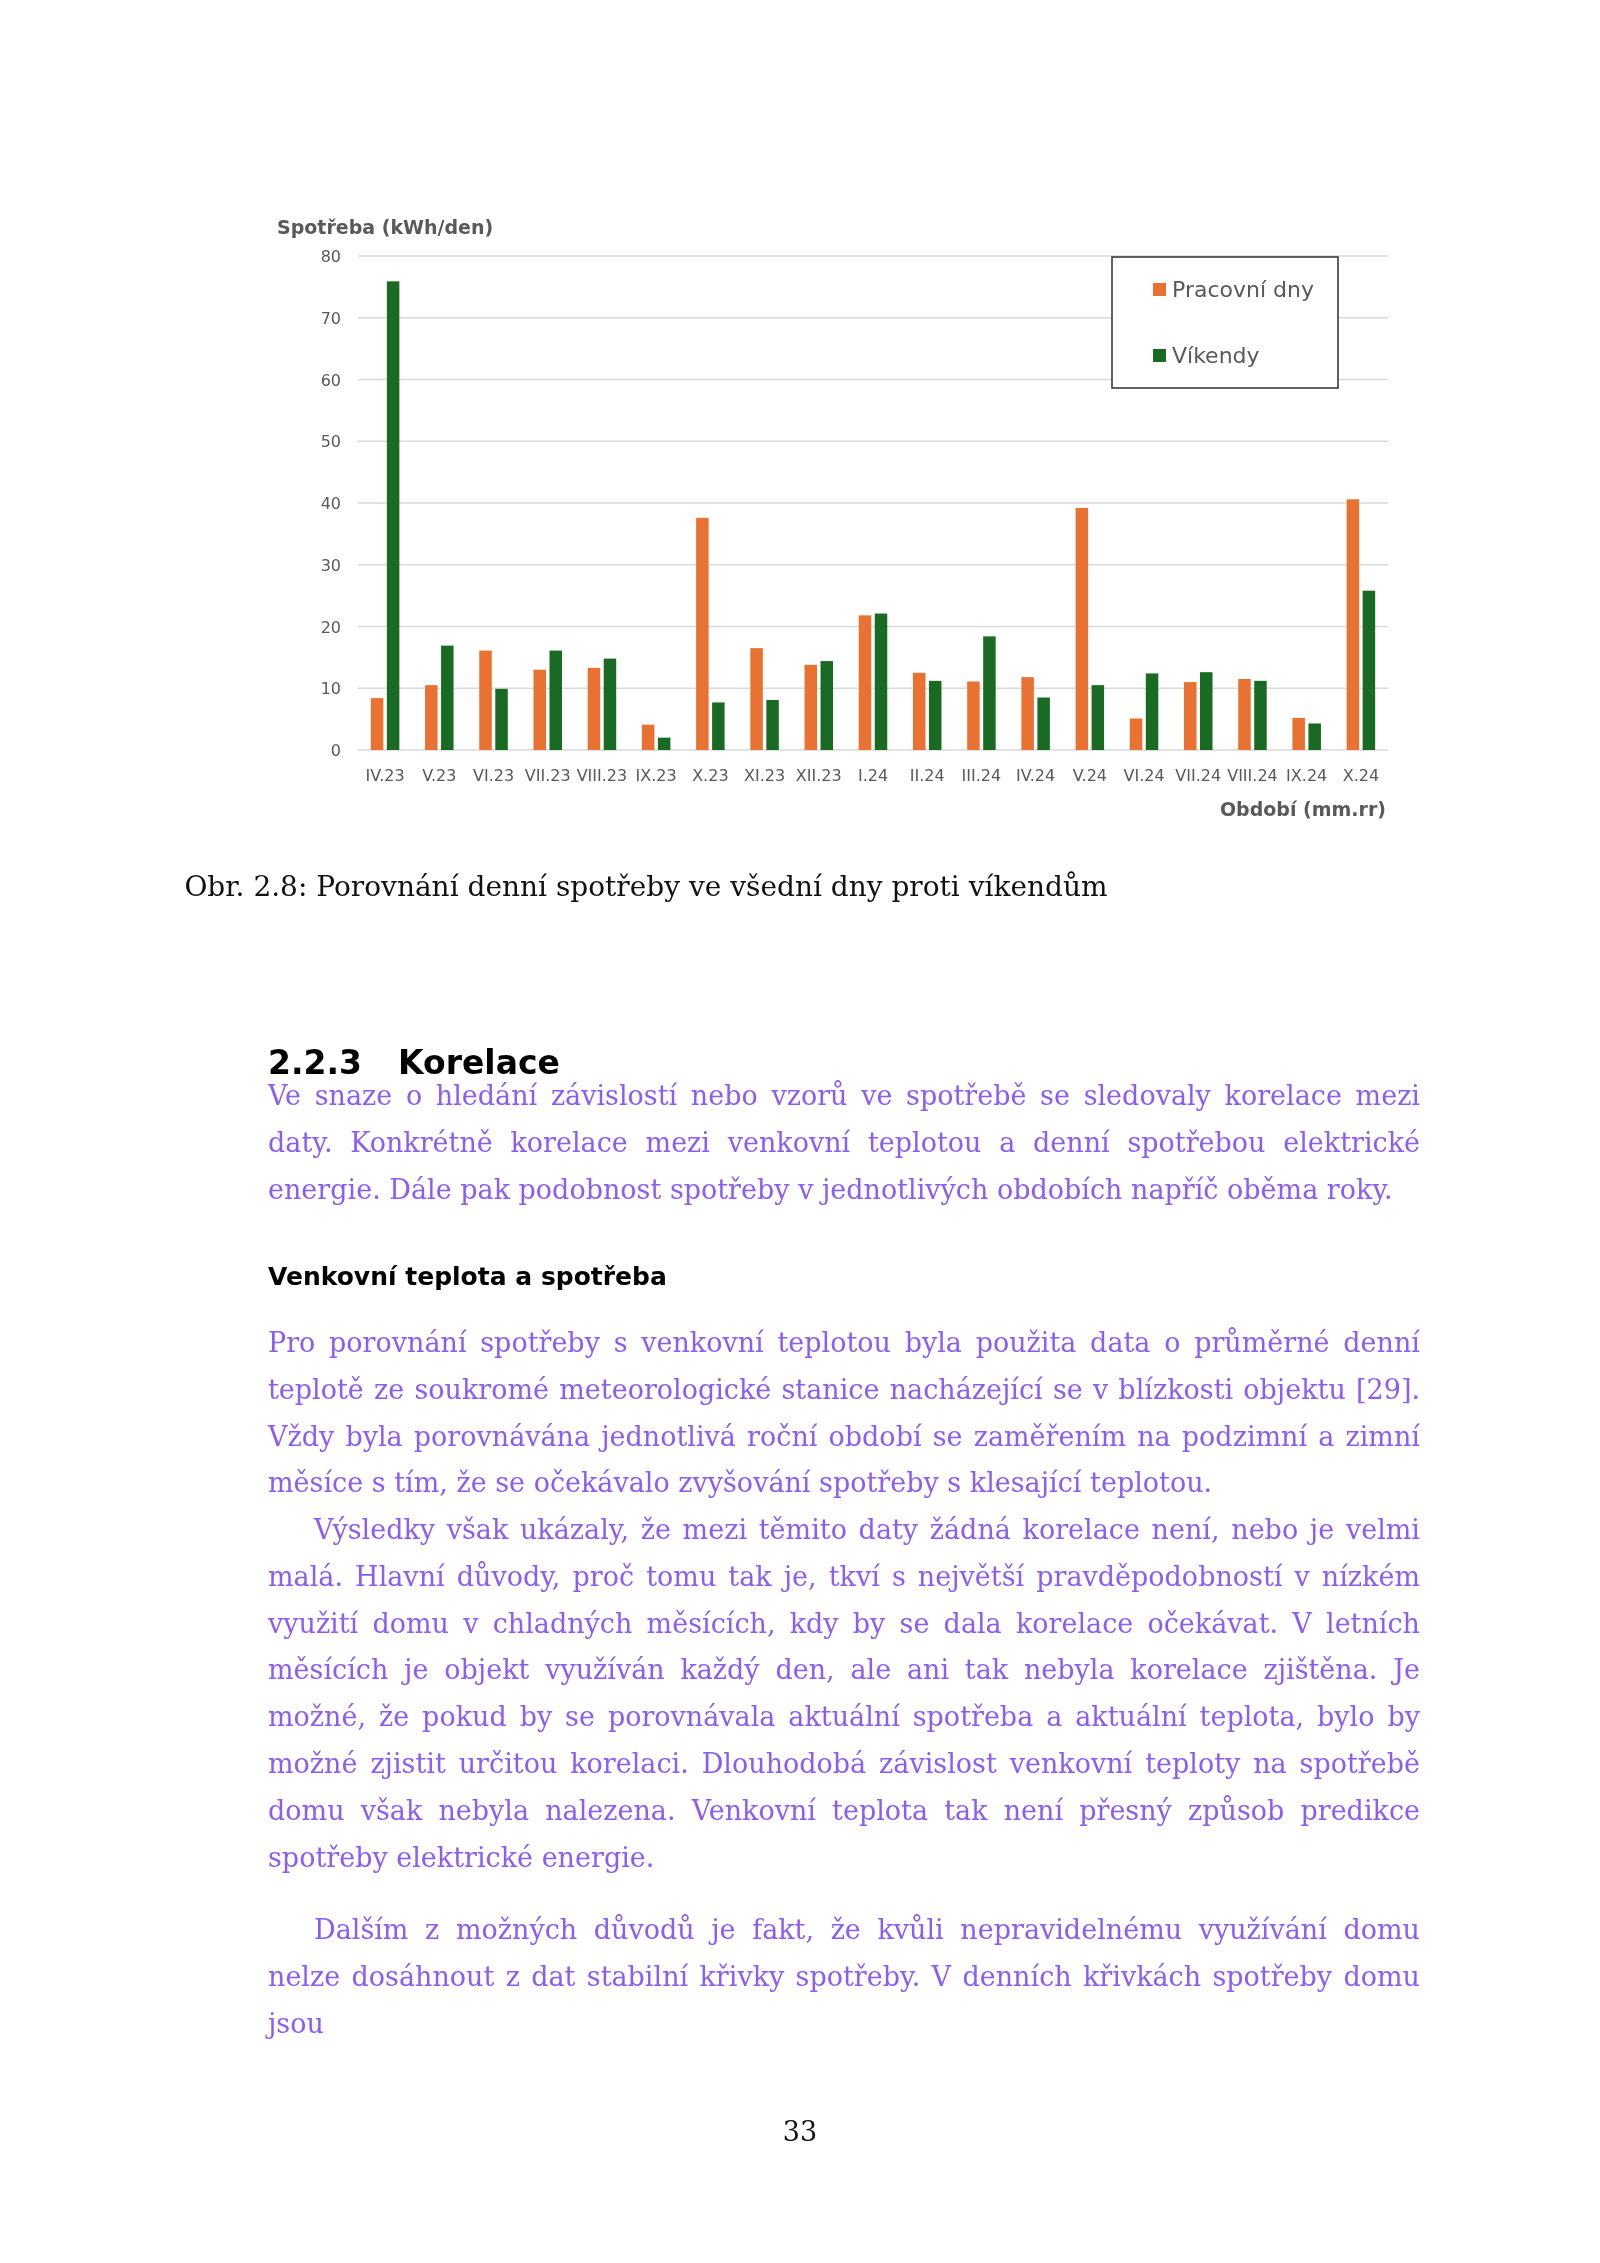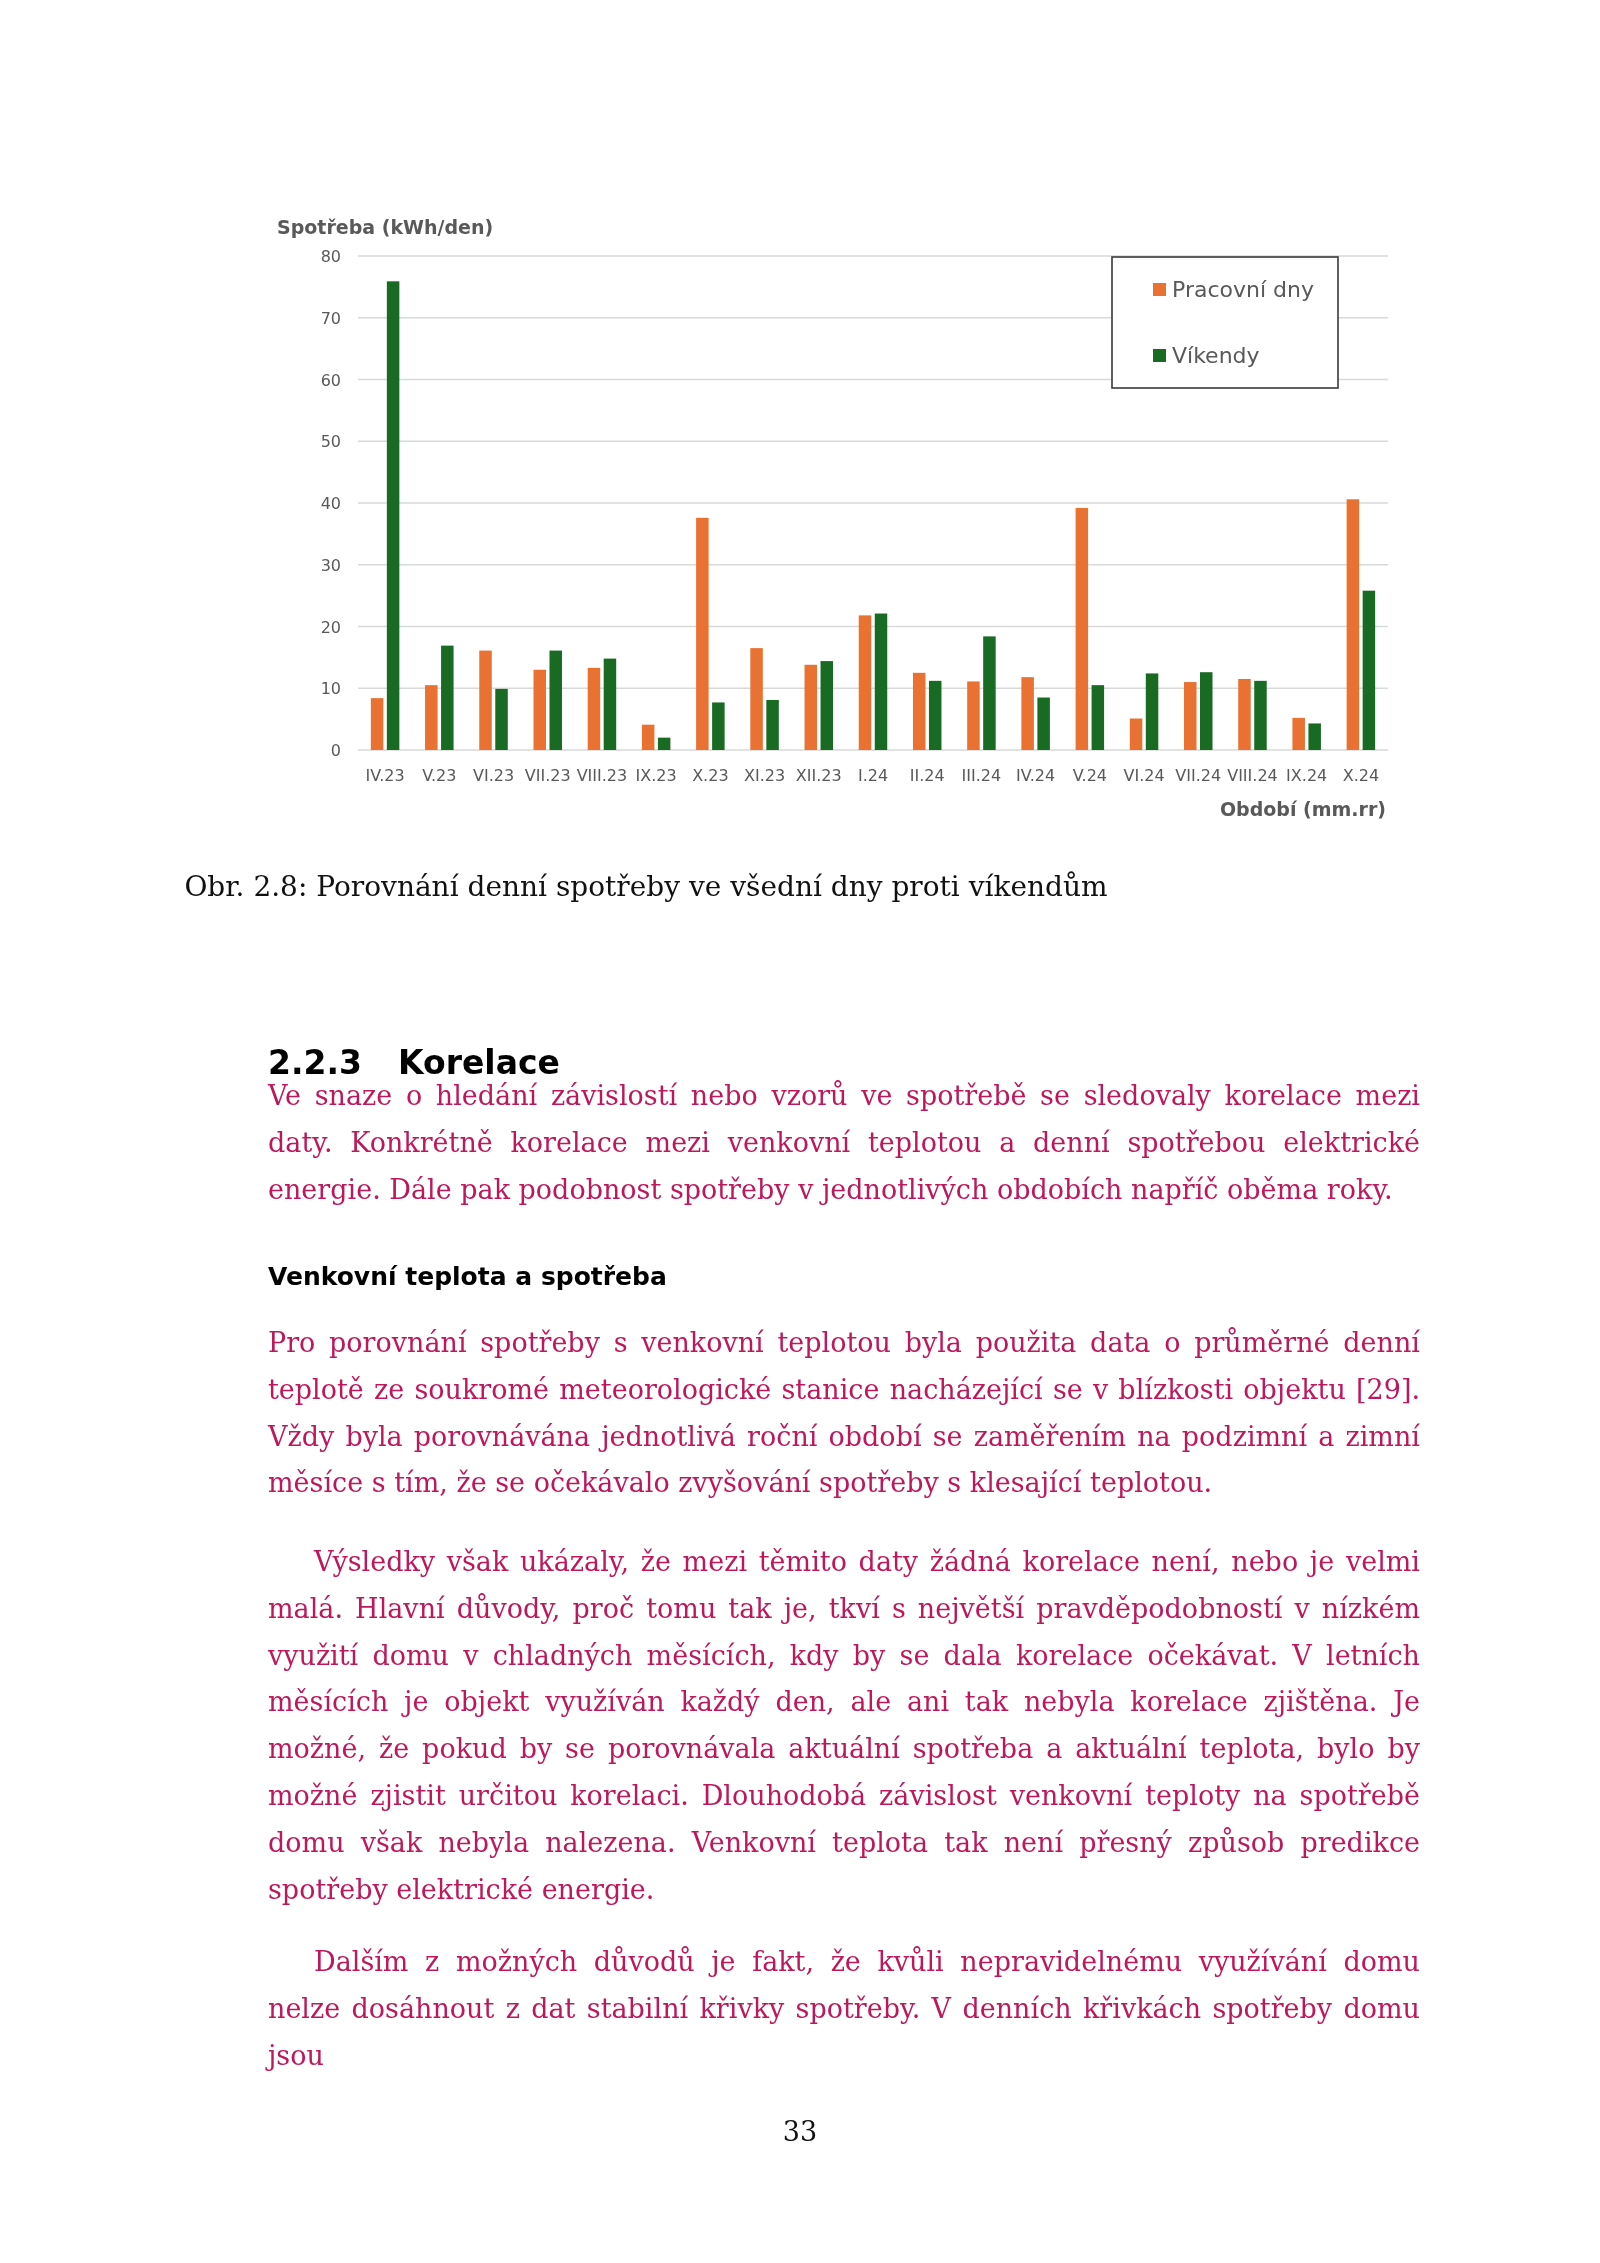--- a/index.html
+++ b/index.html
@@ -17,24 +17,24 @@
     position: absolute; left: 268px; top: 996px;
     font-family: "DejaVu Sans", sans-serif; font-weight: bold; font-size: 33px; color: #000; margin-top: 47px;
   }
   .section-heading .num { display: inline-block; width: 130px; }
   .subsection-heading {
     position: absolute; left: 268px; top: 1262px;
     font-family: "DejaVu Sans", sans-serif; font-weight: bold; font-size: 25px; color: #000;
   }
   .para {
     position: absolute; left: 268px; width: 1152px;
-    font-family: "DejaVu Serif", serif; font-size: 27px; line-height: 46.8px; color: #be185d;
+    font-family: "DejaVu Serif", serif; font-size: 27px; line-height: 46.8px; color: #8b5cf6;
     text-align: justify; margin: 0;
   }
-  .para.indent { text-indent: 46px; margin-top: 32px; }
+  .para.indent { text-indent: 46px; }
   .page-number {
     position: absolute; left: 0; width: 1600px; top: 2116px; text-align: center;
     font-family: "DejaVu Serif", serif; font-size: 27px; color: #111;
   }
 </style>
 </head>
 <body>
 
 <div class="chart-wrap">
   <svg id="chart" width="1600" height="860">

